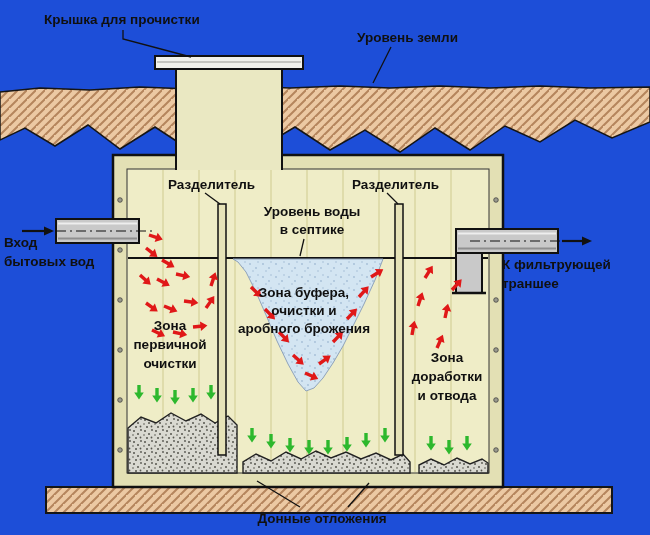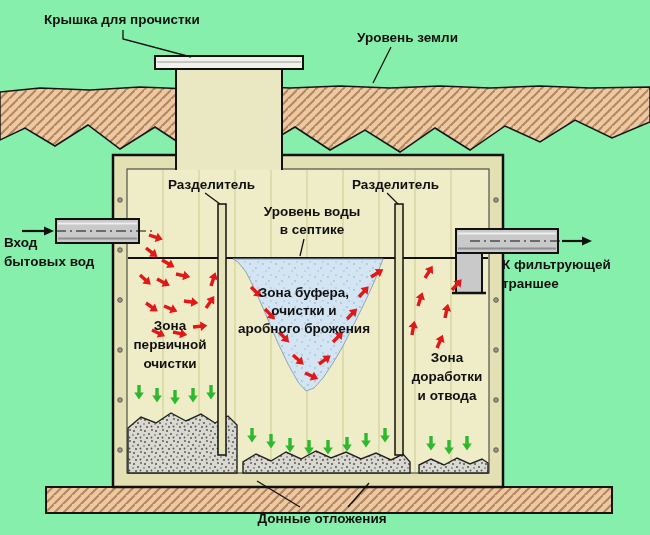--- a/index.html
+++ b/index.html
@@ -1,19 +1,19 @@
 <!DOCTYPE html>
 <html lang="ru"><head>
 <meta charset="utf-8">
 <style>
   html,body{margin:0;padding:0;background:#ffffff;}
   .stage{
     position:relative;
     width:650px;height:535px;
-    background:#86efac;
+    background:#1d4ed8;
     font-family:"Liberation Sans",sans-serif;
     overflow:hidden;
   }
   svg{display:block;}
   text{
     font-family:"Liberation Sans",sans-serif;
     font-size:13.5px;
     font-weight:700;
     fill:#101010;
   }

